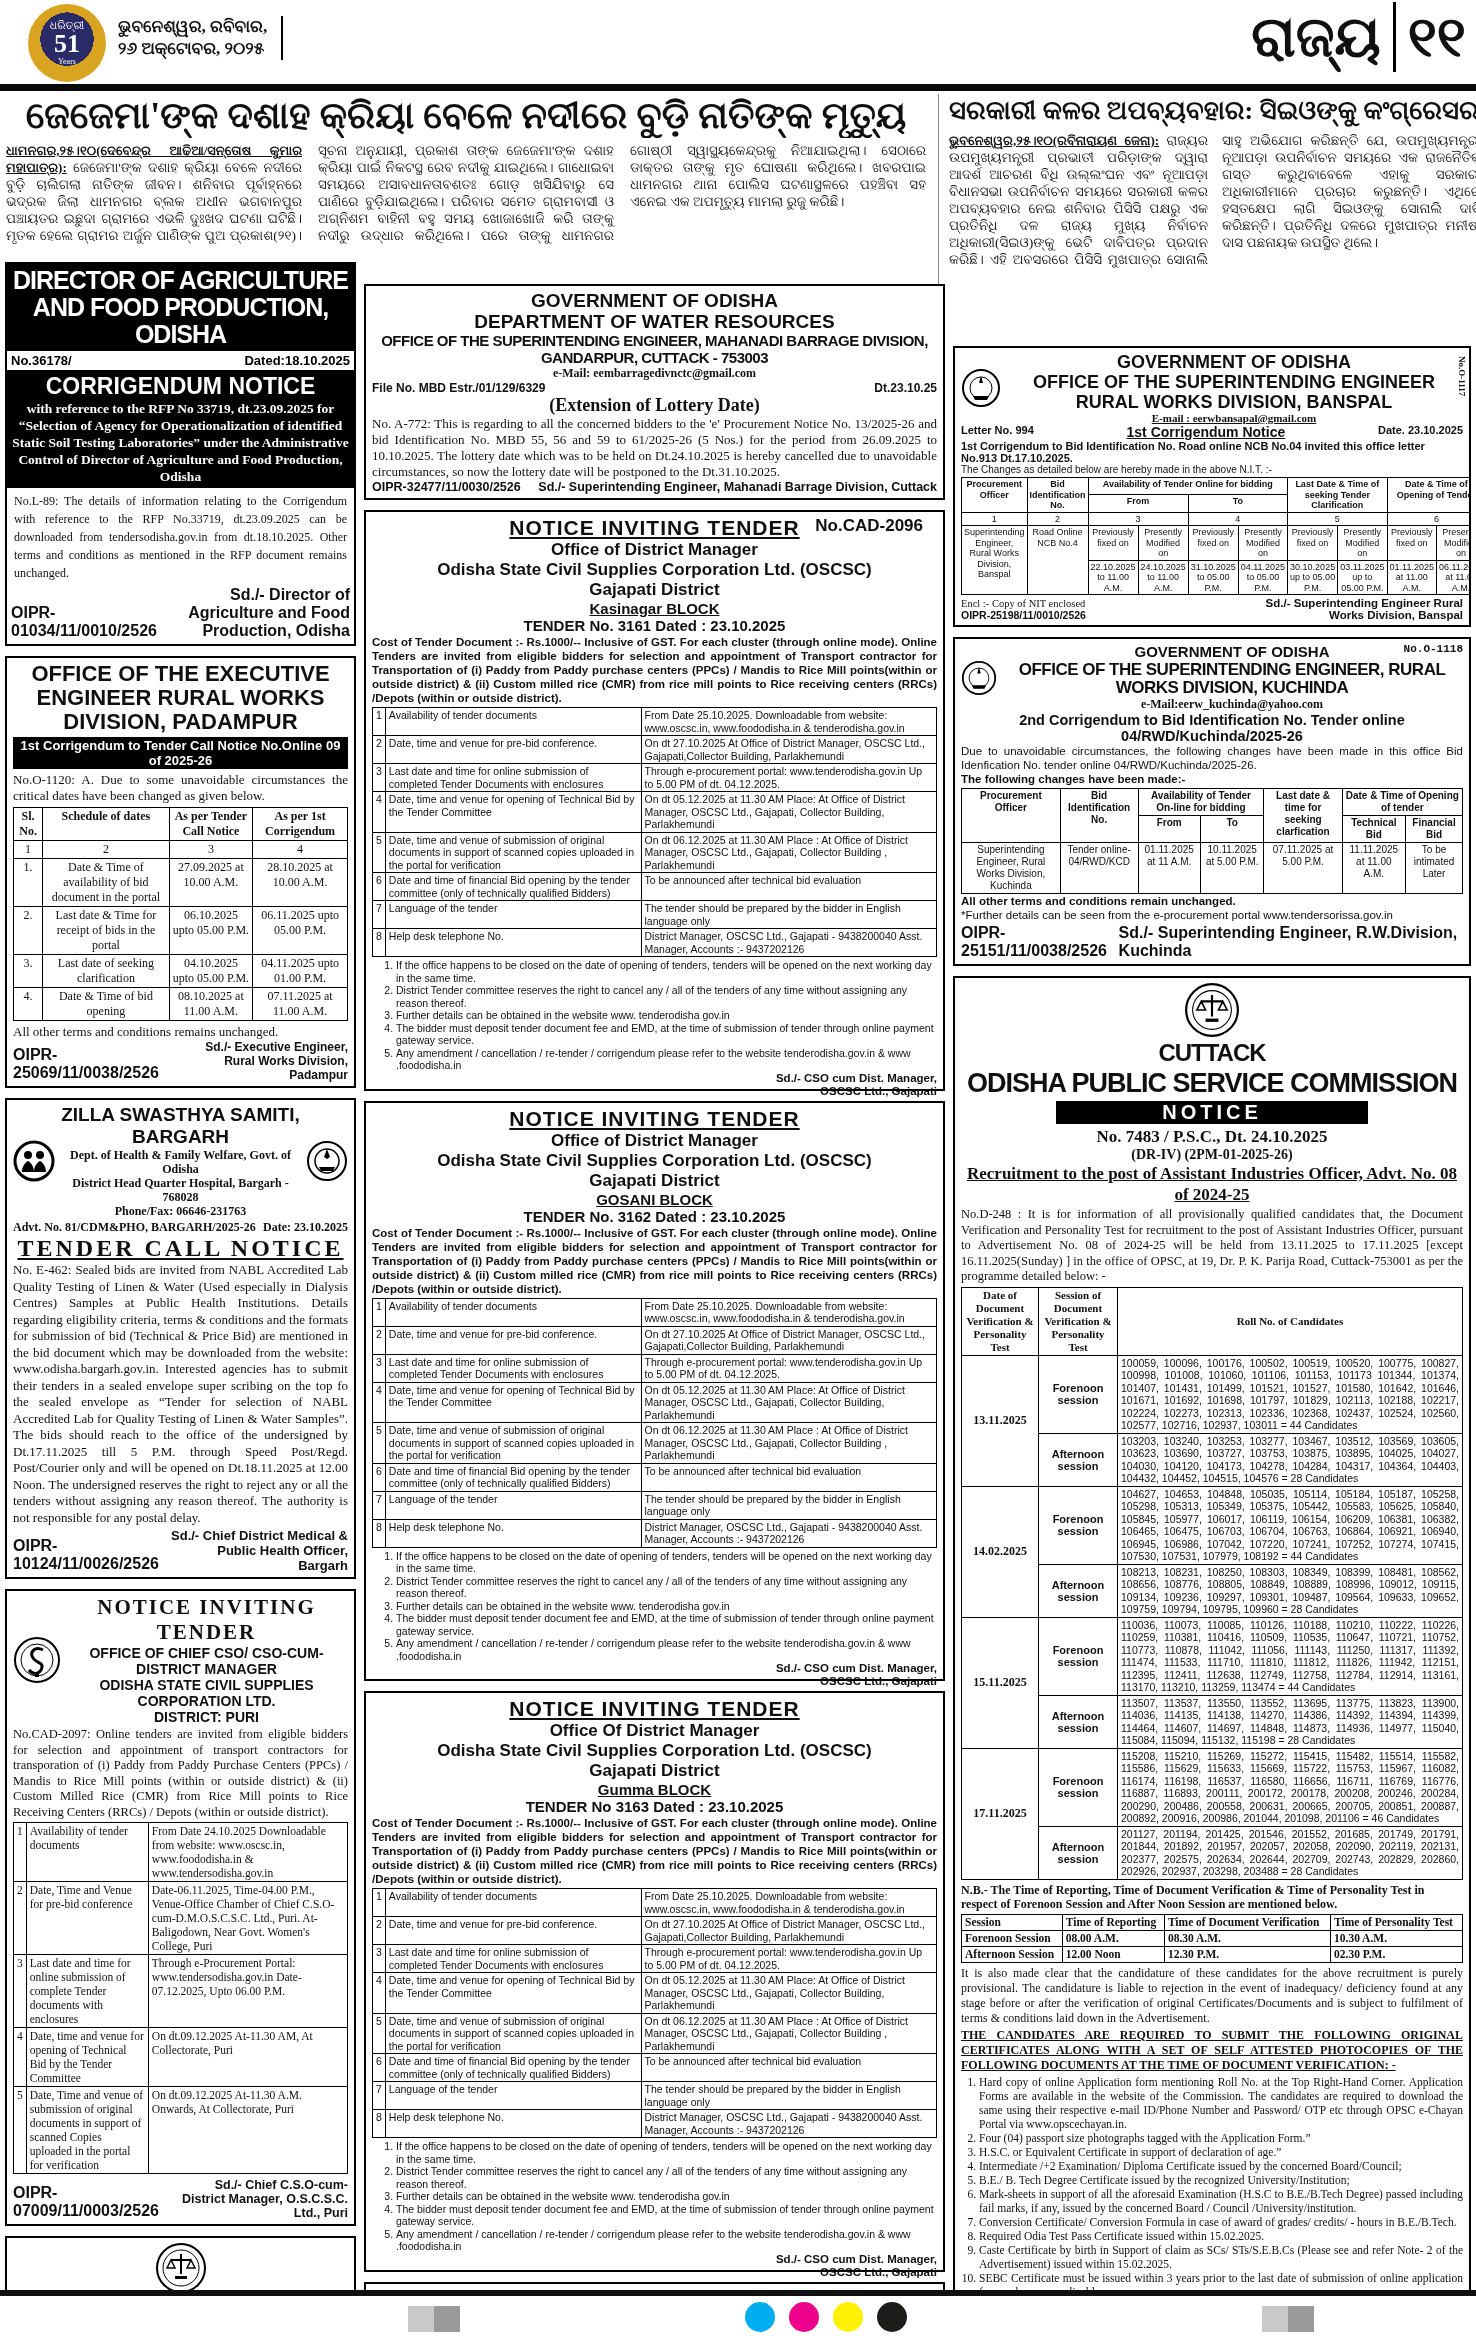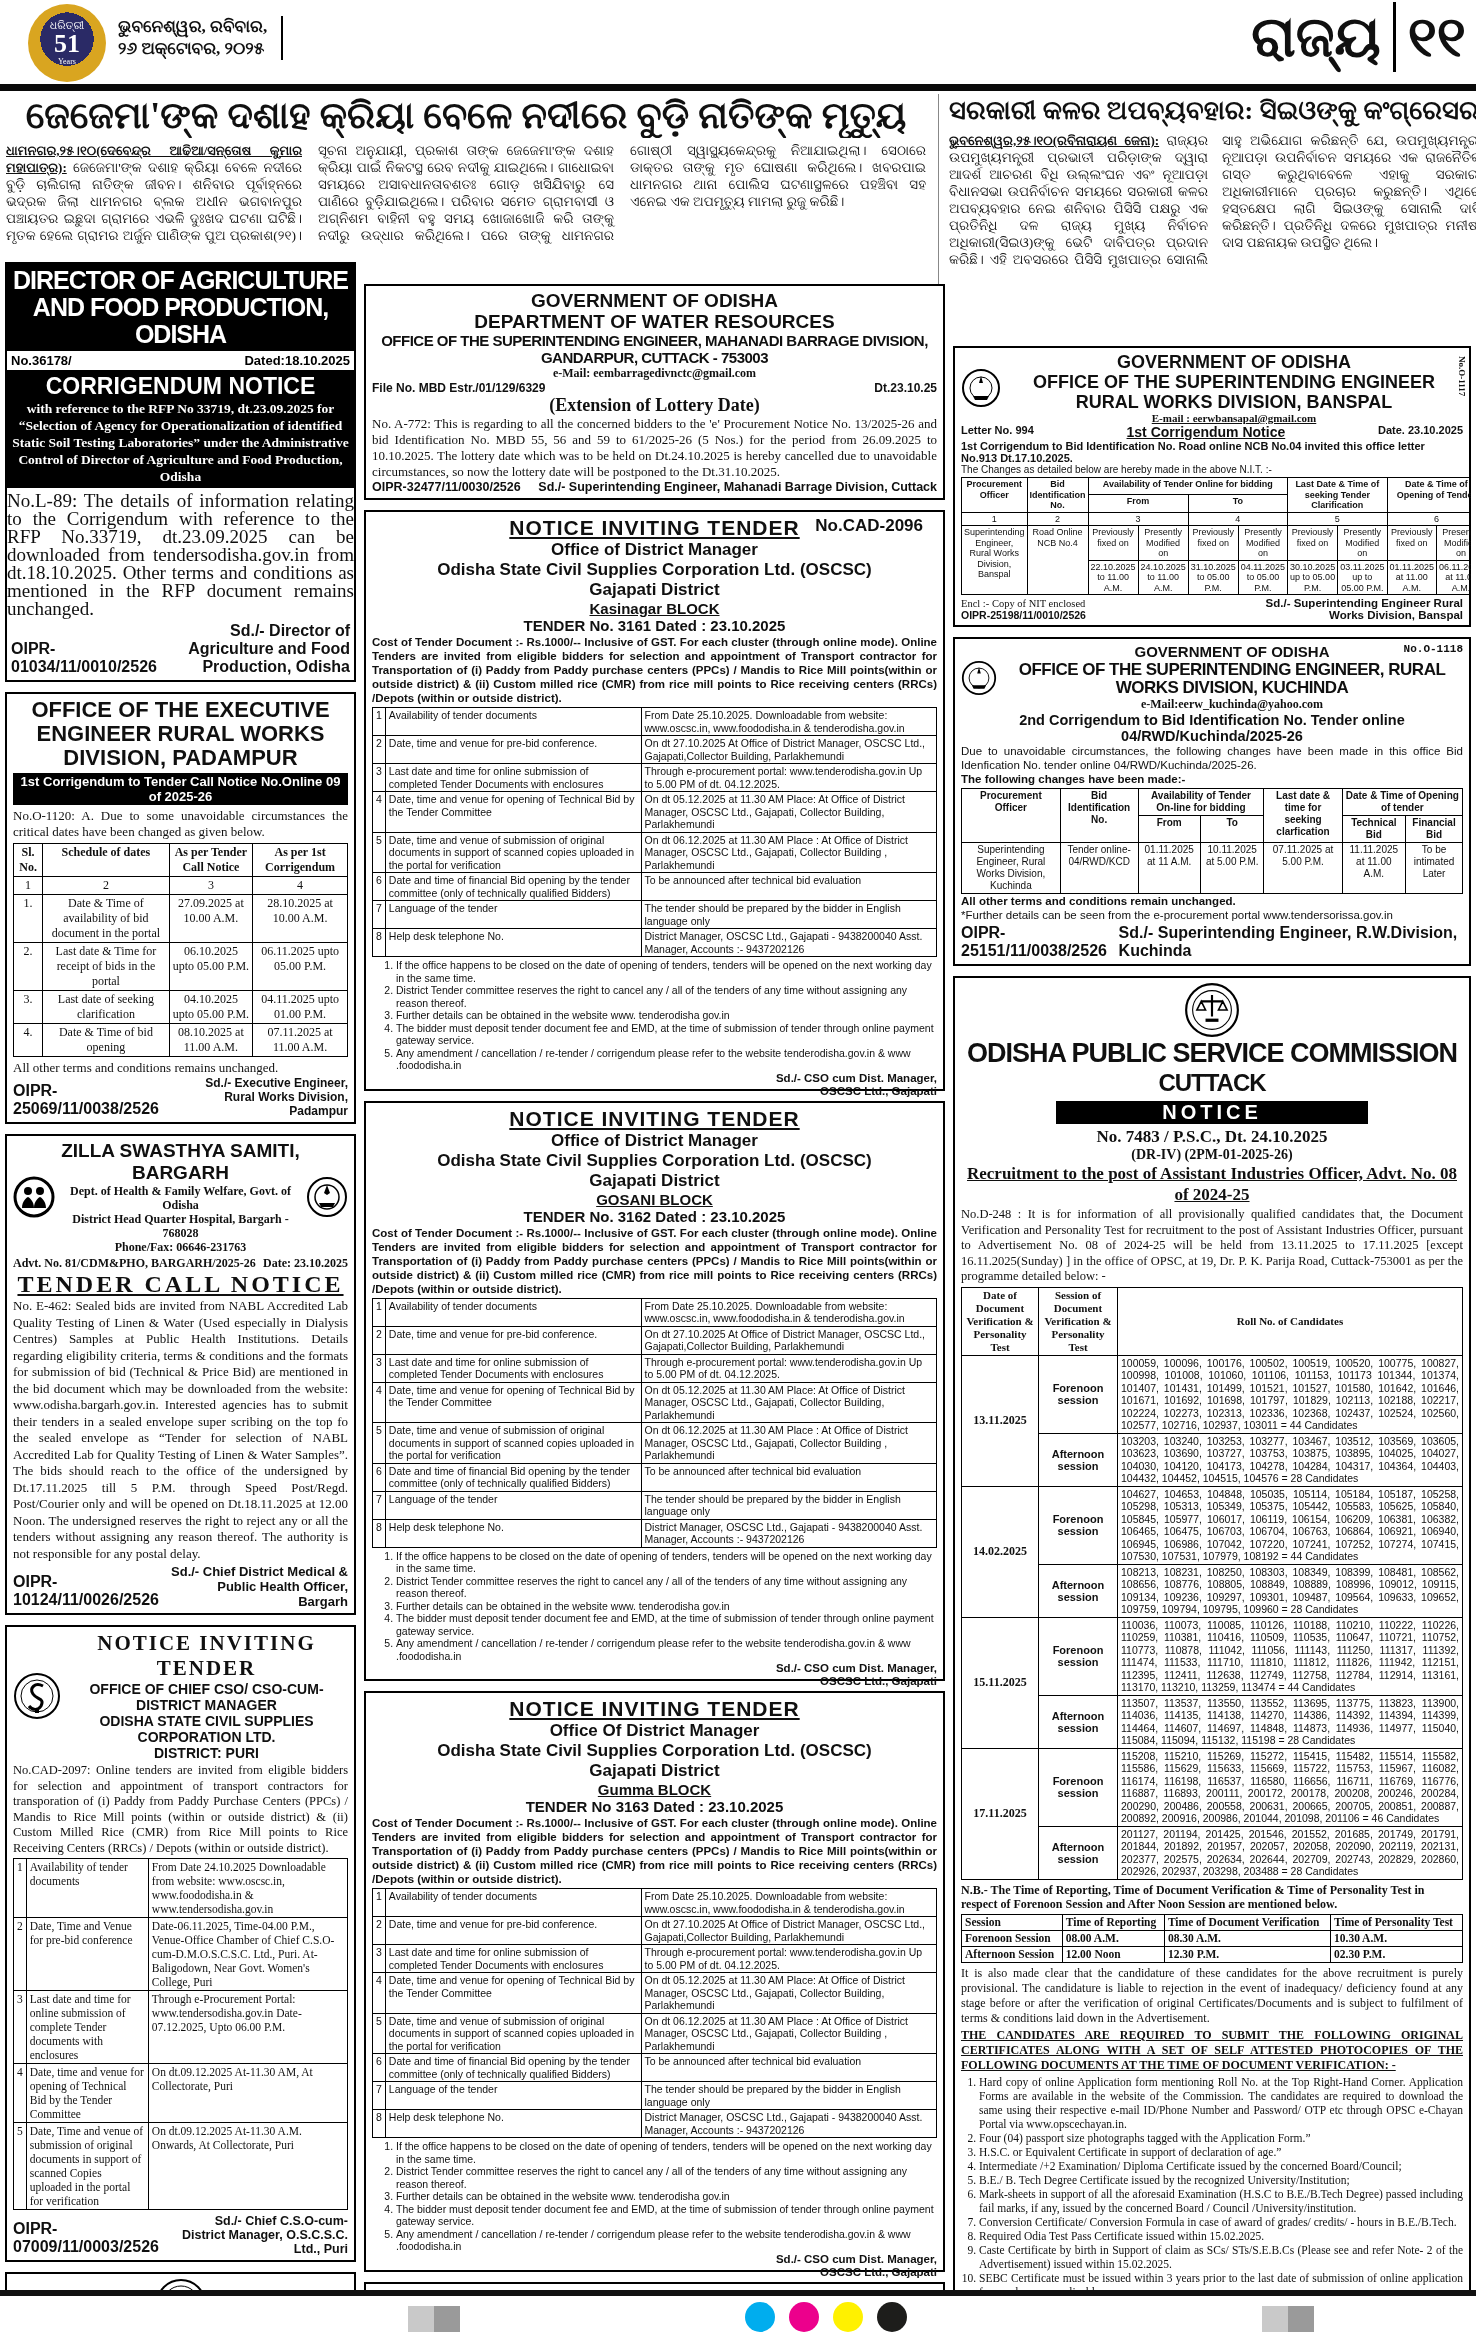--- a/index.html
+++ b/index.html
@@ -41,21 +41,21 @@
   td,th{border:1px solid #000;padding:1px 3px;vertical-align:top}
   .oipr{font-weight:bold;font-family:"Liberation Sans",sans-serif}
   .sign{font-weight:bold;text-align:right;font-family:"Liberation Sans",sans-serif}
   
   #agri .blackhead{background:#000;color:#fff;padding:3px 4px}
   #agri .t1{font-size:25px;line-height:27px;font-weight:bold;text-align:center;font-family:"Liberation Sans",sans-serif;letter-spacing:-1px}
   #agri .noline{display:flex;justify-content:space-between;font-weight:bold;font-size:13px;
       font-family:"Liberation Sans",sans-serif;padding:2px 4px;background:#fff;color:#000}
   #agri .t2{font-size:23px;font-weight:bold;text-align:center;font-family:"Liberation Sans",sans-serif}
   #agri .t3{font-size:13.5px;font-weight:bold;text-align:center;line-height:17px}
-  #agri .body{font-size:19px;line-height:18px;text-align:justify;padding:4px 0}
+  #agri .body{font-size:12px;line-height:18px;text-align:justify;padding:4px 7px}
   
   #padampur .t1{font-size:22px;line-height:24px;font-weight:bold;text-align:center;font-family:"Liberation Sans",sans-serif}
   #padampur .subbar{background:#000;color:#fff;font-weight:bold;font-size:13px;text-align:center;
       font-family:"Liberation Sans",sans-serif;margin:3px 0;padding:1px 0}
   #padampur .body{font-size:13px;line-height:16px;text-align:justify}
   #padampur table{font-size:12px;margin-top:3px}
   #padampur td,#padampur th{text-align:center;line-height:15px}
   
   #bargarh .orgrow{display:flex;align-items:center;gap:4px}
   #bargarh .orgtext{flex:1;text-align:center}
@@ -695,22 +695,22 @@
   </div>
 
   <div id="opsc-aio" class="notice">
     <svg class="seal" width="56" height="56" viewBox="0 0 52 52">
         <circle cx="26" cy="26" r="24" fill="none" stroke="#000" stroke-width="2"></circle>
         <circle cx="26" cy="26" r="18" fill="none" stroke="#000" stroke-width="1"></circle>
         <path d="M26 12v20M16 18h20" stroke="#000" stroke-width="2"></path>
         <path d="M16 18l-4 8h8zM36 18l-4 8h8z" fill="none" stroke="#000" stroke-width="1.5"></path>
         <rect x="20" y="34" width="12" height="3" fill="#000"></rect>
       </svg>
+    <div class="opsc-org" style="font-size:24px">CUTTACK</div>
     <div class="opsc-org">ODISHA PUBLIC SERVICE COMMISSION</div>
-    <div class="opsc-org" style="font-size:24px">CUTTACK</div>
     <div class="opsc-noticebar">NOTICE</div>
     <div class="no1">No. 7483 / P.S.C., Dt. 24.10.2025</div>
     <div class="no2">(DR-IV) (2PM-01-2025-26)</div>
     <div class="title">Recruitment to the post of Assistant Industries Officer, Advt. No. 08 of 2024-25</div>
     <div class="body">No.D-248 : It is for information of all provisionally qualified candidates that, the Document Verification and Personality Test for recruitment to the post of Assistant Industries Officer, pursuant to Advertisement No. 08 of 2024-25 will be held from 13.11.2025 to 17.11.2025 [except 16.11.2025(Sunday) ] in the office of OPSC, at 19, Dr. P. K. Parija Road, Cuttack-753001 as per the programme detailed below: -</div>
     <table class="sched">
       <thead>
         <tr>
           <th style="width:70px">Date of Document Verification &amp; Personality Test</th>
           <th style="width:72px">Session of Document Verification &amp; Personality Test</th>

